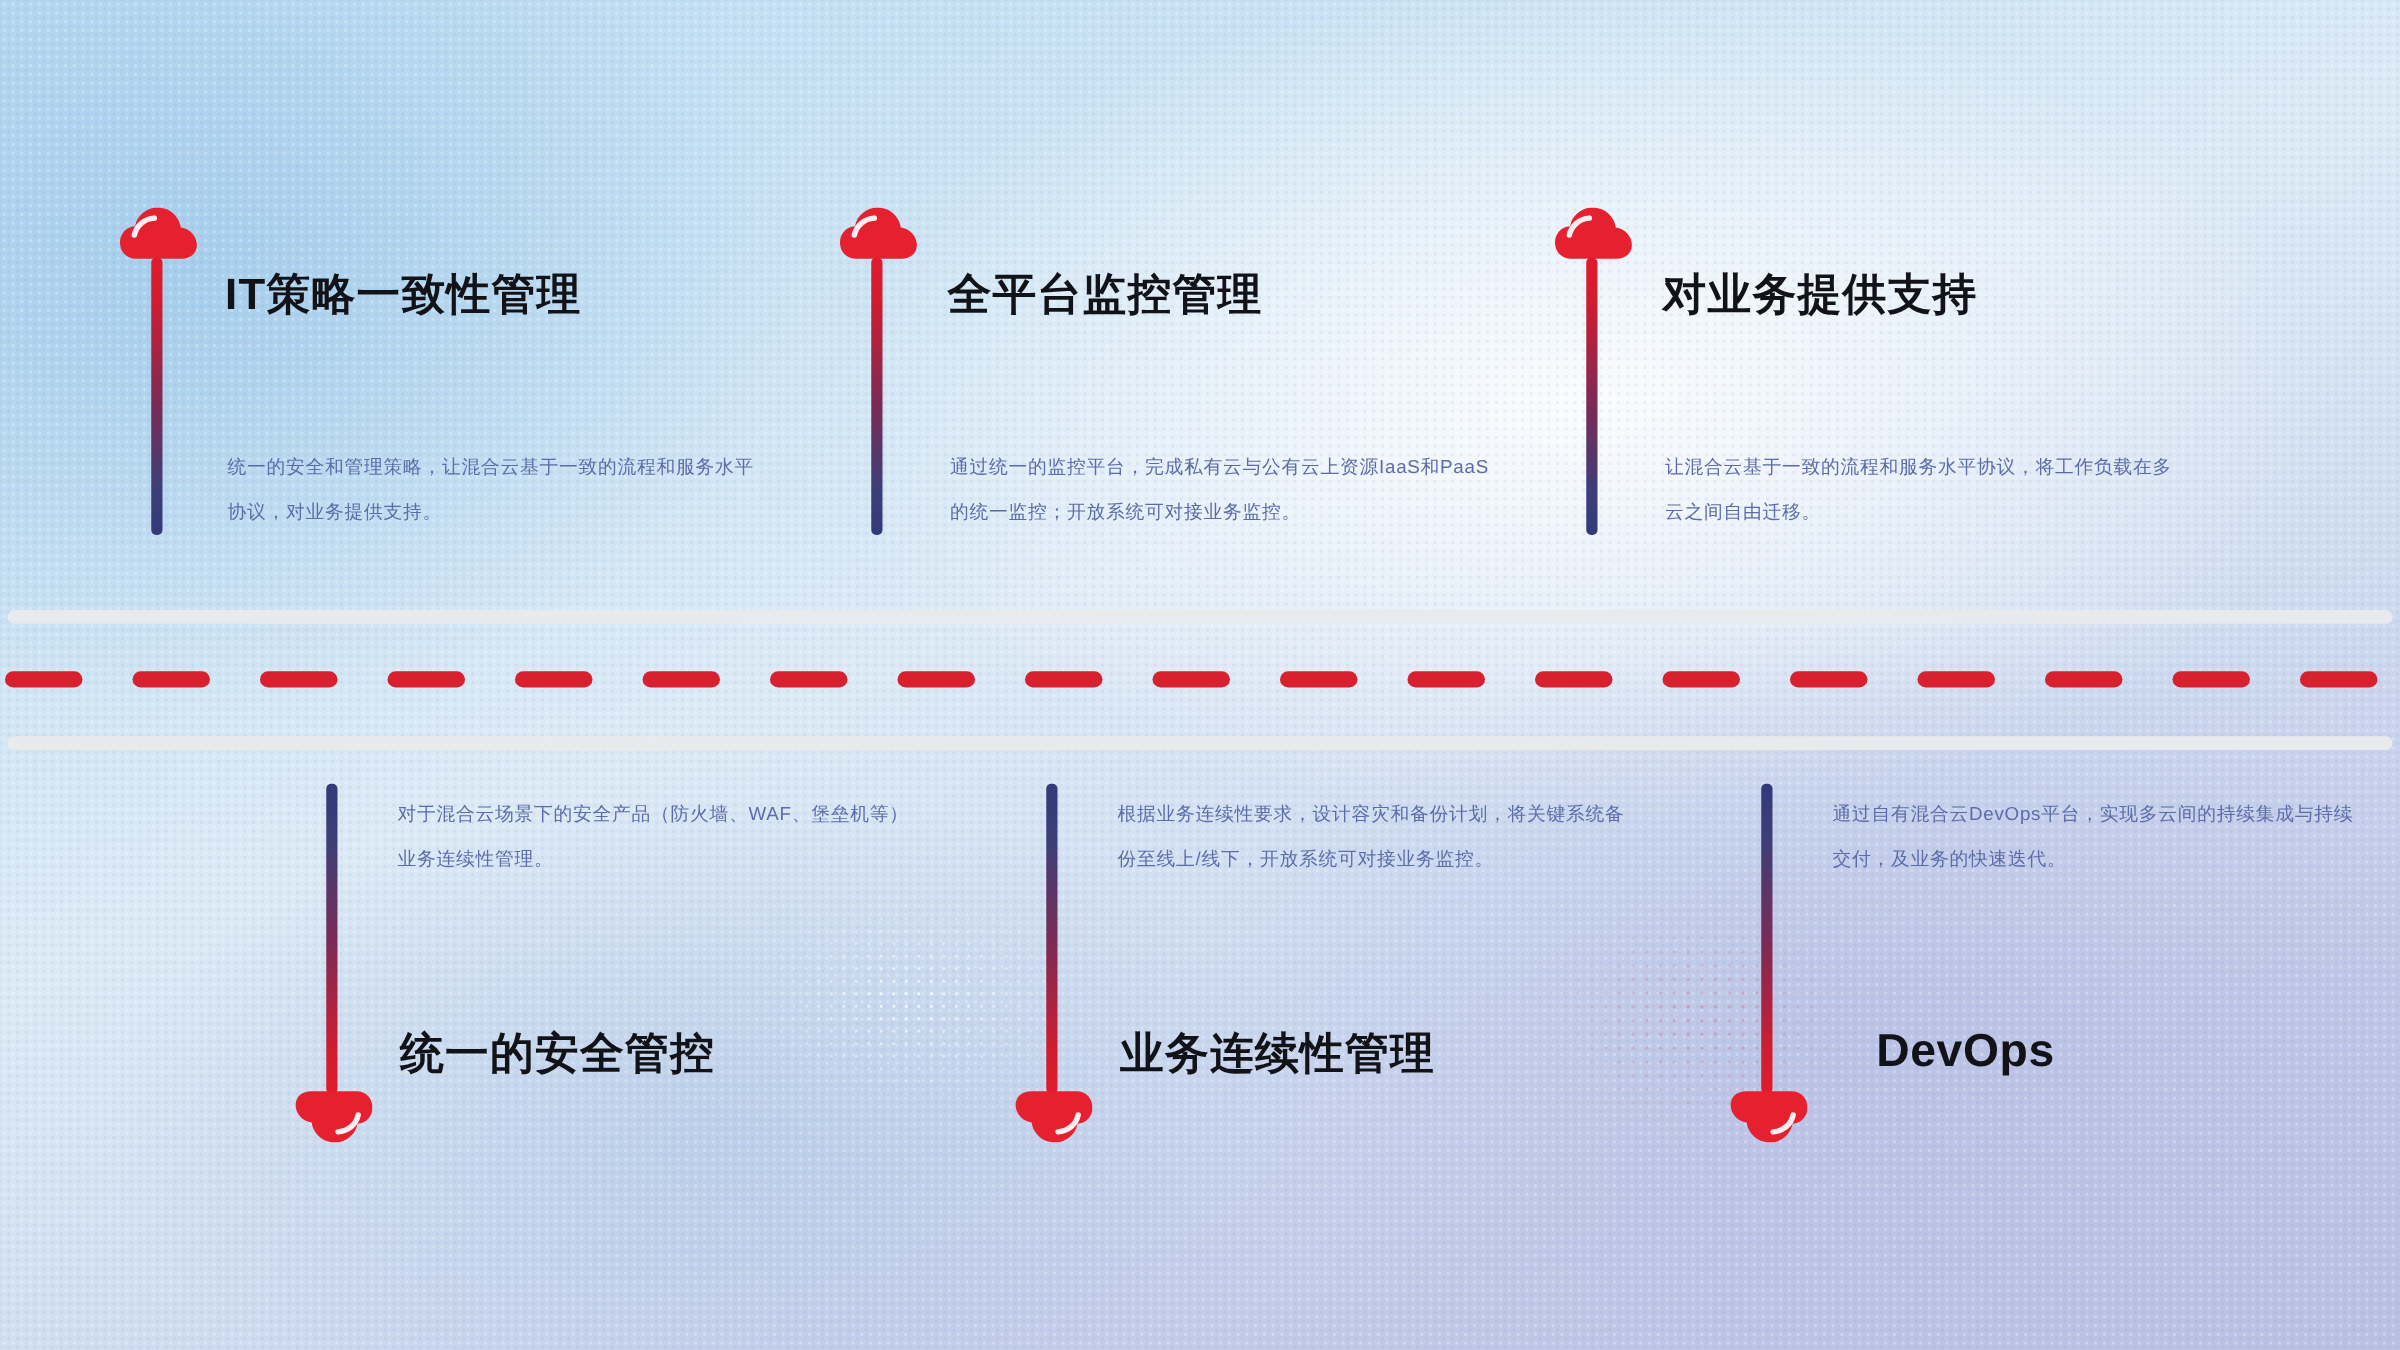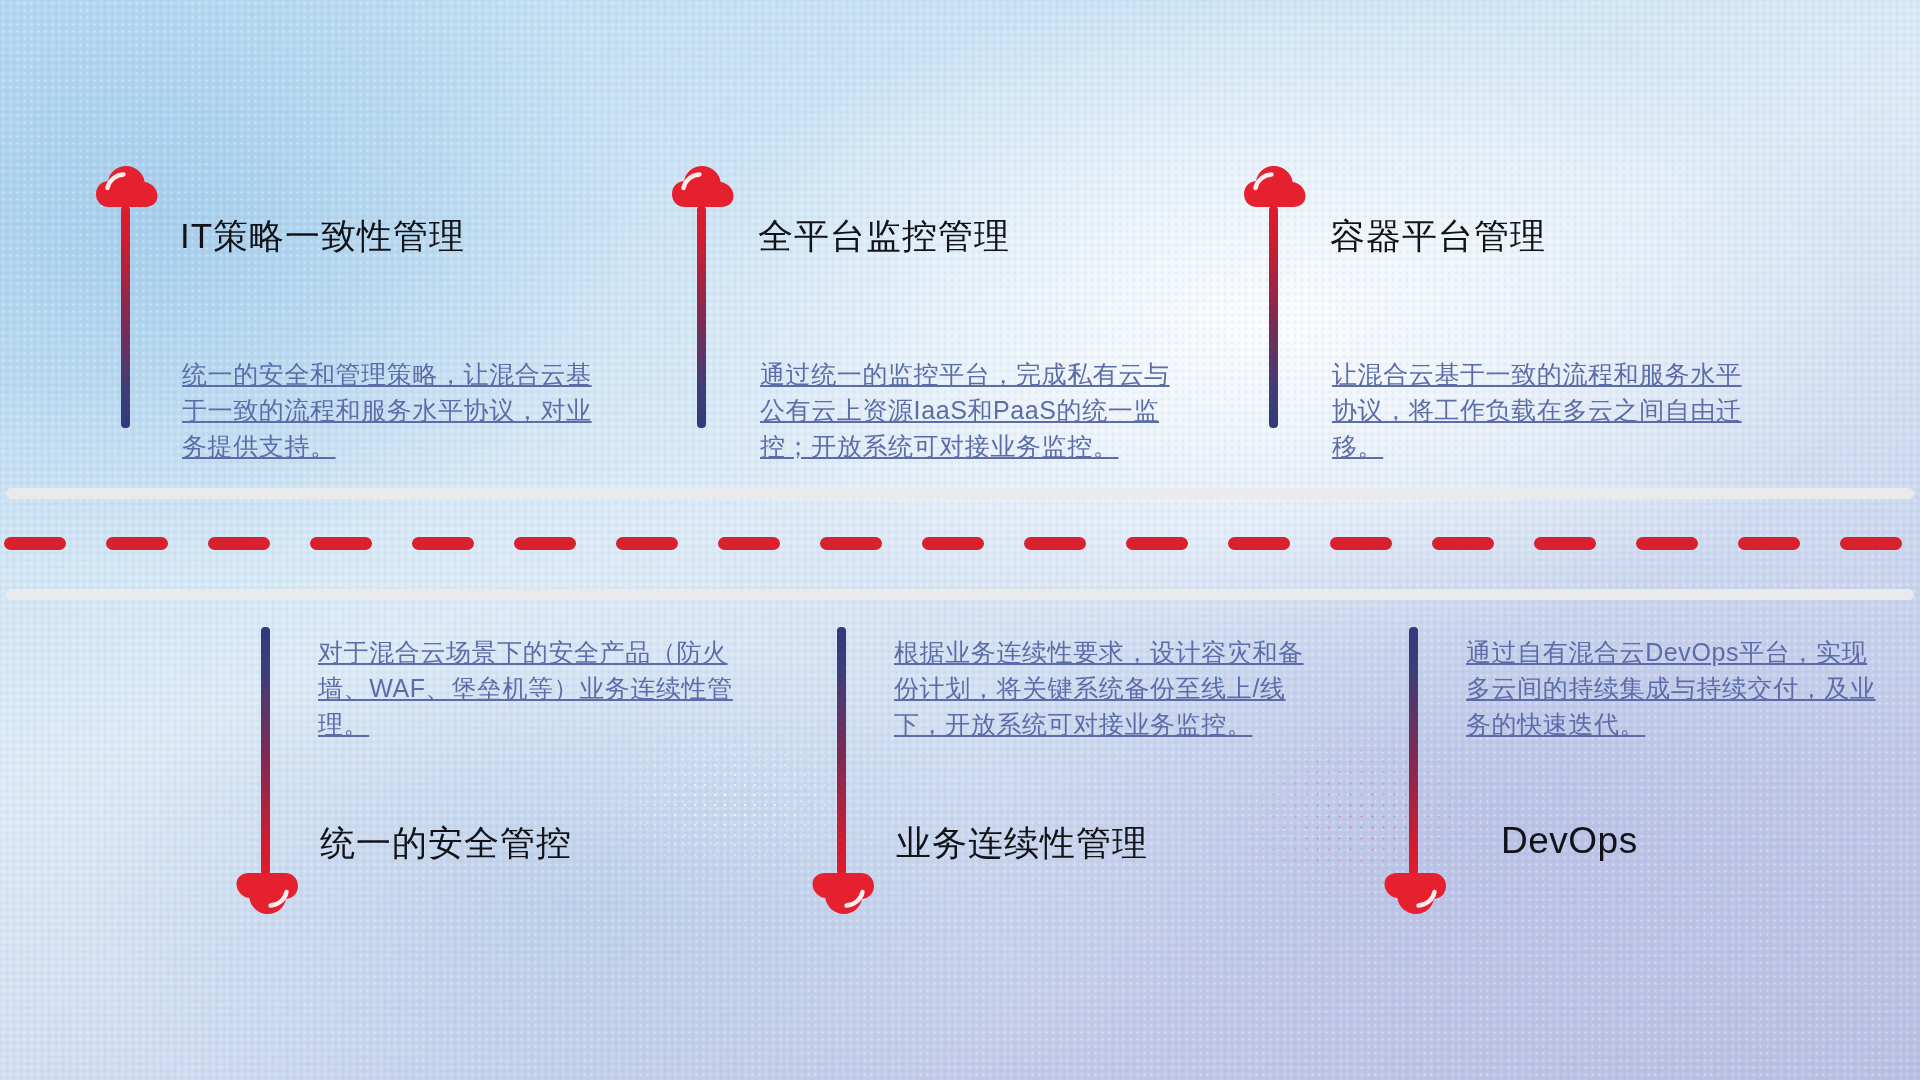--- a/index.html
+++ b/index.html
@@ -65,36 +65,35 @@
     position:absolute;
     width:9px; border-radius:4px;
     left:-3px;
   }
   .stem.down { background:linear-gradient(to bottom,#e01b2c 0%, #cf1d30 16%, #7d2a55 52%, #3c3f78 84%, #33397a 100%); }
   .stem.up   { background:linear-gradient(to bottom,#33397a 0%, #3c3f78 18%, #7d2a55 52%, #cf1d30 86%, #e01b2c 100%); }
 
   .title {
     position:absolute;
     font-size:35px;
-    font-weight:normal;
+    font-weight:bold;
     color:#111318;
     letter-spacing:1px;
     white-space:nowrap;
     line-height:1;
   }
   .title.latin { letter-spacing:0.5px;margin-left:33px; }
 
   .body {
     position:absolute;
-    font-size:25px;
+    font-size:15px;
     line-height:36px;
     color:#5c6ca8;
     letter-spacing:0.6px;
     width:420px;
-    text-decoration:underline;
   }
 
   
   #divider { position:absolute; left:0; width:1920px; }
   .rail {
     position:absolute; left:6px; width:1908px; height:11px;
     background:#e9eaec; border-radius:6px;
   }
   .dashrow {
     position:absolute; left:0; width:1920px; height:14px;
@@ -143,21 +142,21 @@
   <div class="col">
     <div class="stem-wrap" style="left:1272px; top:166px;">
       <div class="cloud" style="top:0;">
         <svg viewBox="0 0 62 44">
           <path d="M13 41 C5 41 0 35 0 28 C0 21 5 15.5 12 15 C13.5 6.5 21 0 30 0 C39.5 0 47.5 7 48.7 16 C56 17 61.5 23 61.5 30 C61.5 37 56 41 49 41 Z" fill="#e5202f"></path>
           <path d="M11.5 22 C13 14.5 19.5 9 27.5 8.5" stroke="#ffffff" stroke-width="4.4" stroke-linecap="round" fill="none" opacity="0.92"></path>
         </svg>
       </div>
       <div class="stem down" style="top:40px; height:222px;"></div>
     </div>
-    <div class="title" style="left:1330px; top:218px;">容器平台管理</div>
+    <div class="title" style="left:1330px; top:218px;">对业务提供支持</div>
     <div class="body" style="left:1332px; top:356px; width:420px;">让混合云基于一致的流程和服务水平协议，将工作负载在多云之间自由迁移。</div>
   </div>
 
   <div id="divider" style="top:488px;">
     <div class="rail" style="top:0;"></div>
     <div class="dashrow" id="dashrow" style="top:48px;">
         <div class="dash"></div>
         <div class="dash"></div>
         <div class="dash"></div>
         <div class="dash"></div>

